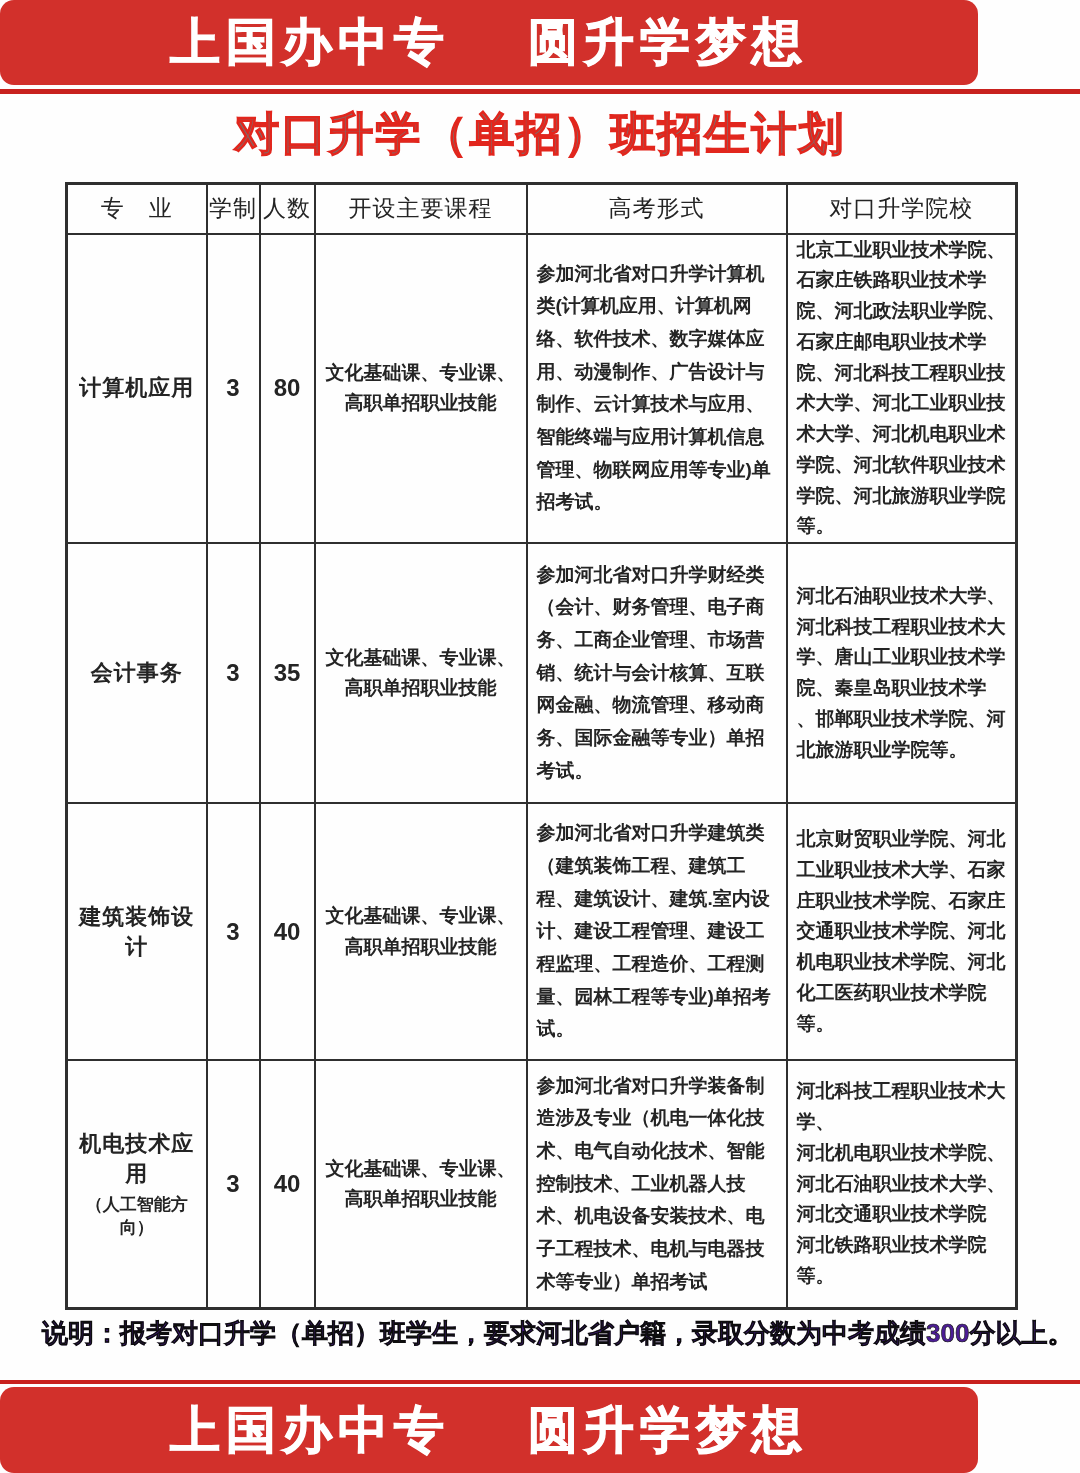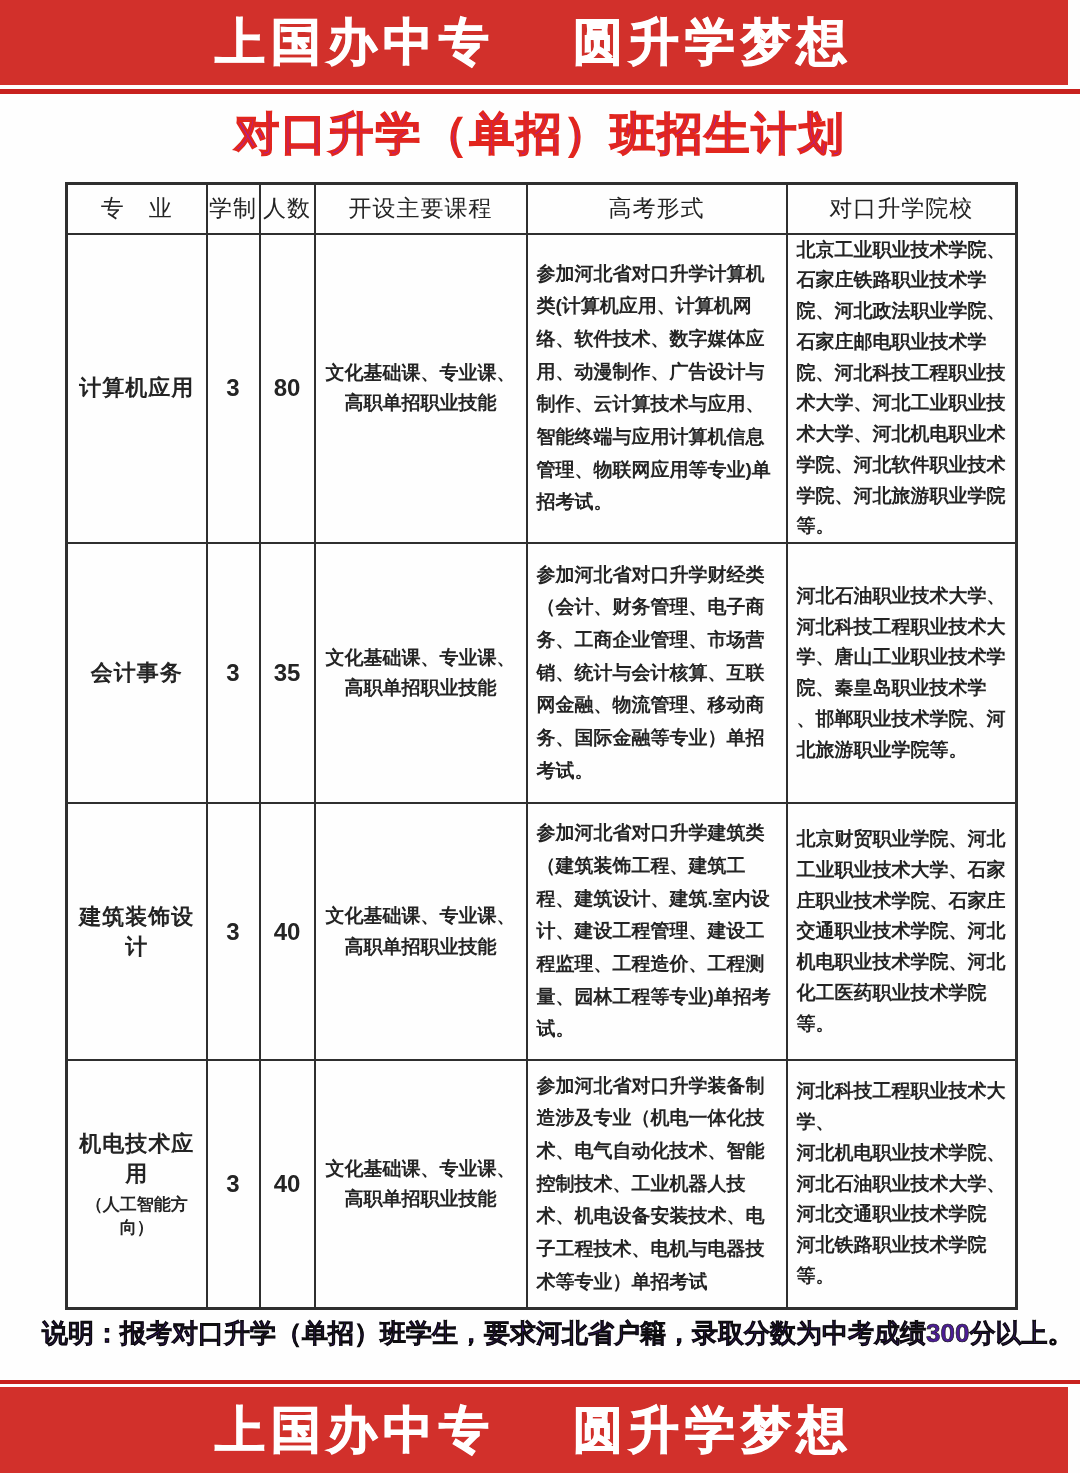--- a/index.html
+++ b/index.html
@@ -1,29 +1,29 @@
 <!DOCTYPE html>
 <html><head>
 <meta charset="utf-8">
 <style>
   html,body{margin:0;padding:0;}
   body{font-family:"Liberation Sans","DejaVu Sans",sans-serif;background:#ffffff;}
   .page{position:relative;width:1080px;height:1473px;background:#fefefe;overflow:hidden;margin:0 auto;}
 
   
-  .banner{position:absolute;left:0;width:1068px;background:#d2302b;display:flex;align-items:center;justify-content:center;gap:78px;}
+  .banner{position:absolute;left:0;width:978px;background:#d2302b;display:flex;align-items:center;justify-content:center;gap:78px;border-radius:14px;}
   .banner-top{top:0;height:85px;}
   .banner-bottom{top:1387px;height:86px;}
   .banner span{color:#ffffff;font-size:50px;font-weight:bold;letter-spacing:6px;-webkit-text-stroke:1px #ffffff;}
   .rule{position:absolute;left:0;width:1080px;background:#c8211e;}
   .rule-top{top:89px;height:5px;}
   .rule-bottom{top:1380px;height:4px;}
 
   
-  .page-title{position:absolute;top:104px;left:0;width:1080px;text-align:center;color:#a21caf;font-size:45px;font-weight:bold;letter-spacing:2px;-webkit-text-stroke:1.2px #e2261d;}
+  .page-title{position:absolute;top:104px;left:0;width:1080px;text-align:center;color:#737373;font-size:45px;font-weight:bold;letter-spacing:2px;-webkit-text-stroke:1.2px #e2261d;}
 
   
   .table-wrap{position:absolute;top:182px;left:65px;}
   table{border-collapse:collapse;table-layout:fixed;width:950px;}
   td,th{border:2px solid #2f2f2f;color:#242424;overflow:hidden;}
   table{border:3px solid #2f2f2f;}
   th{font-size:23px;font-weight:normal;letter-spacing:1px;}
   tr.hdr{height:50px;}
   tr.r0{height:293px;} tr.r1{height:260px;} tr.r2{height:257px;} tr.r3{height:248px;}
   col.c-major{width:140px;} col.c-years{width:53px;} col.c-count{width:55px;}

